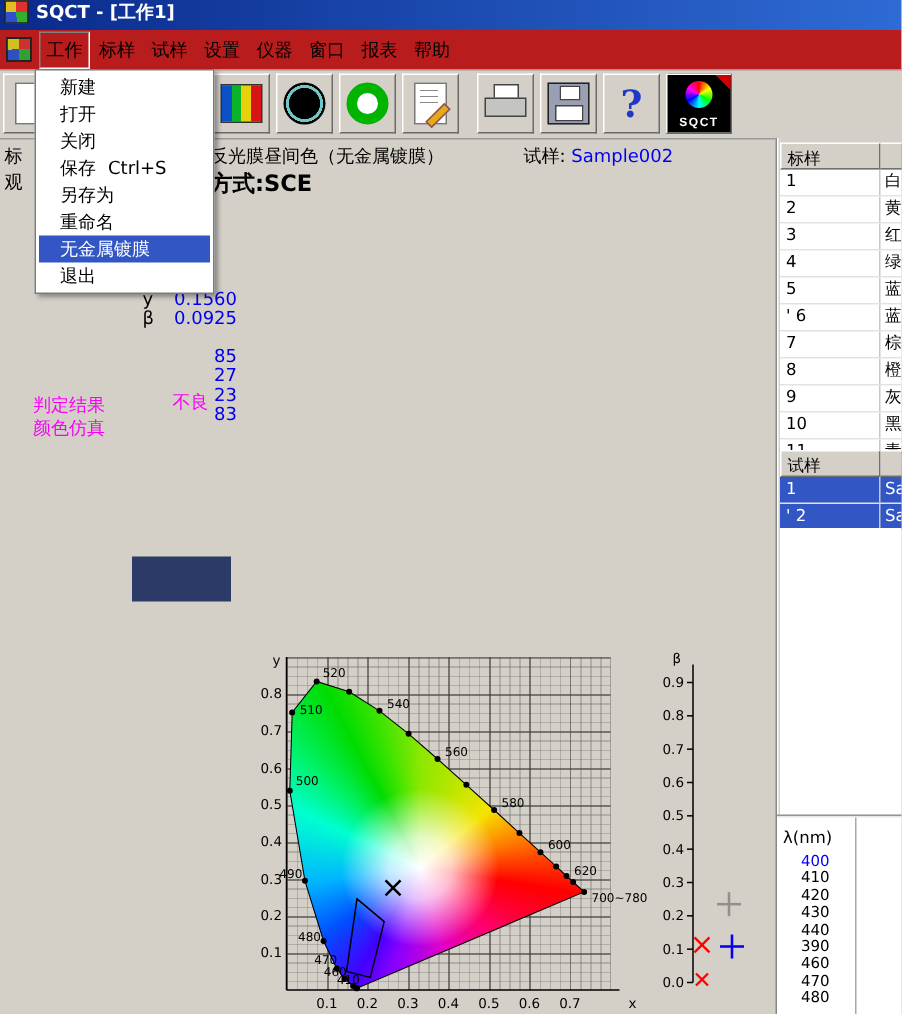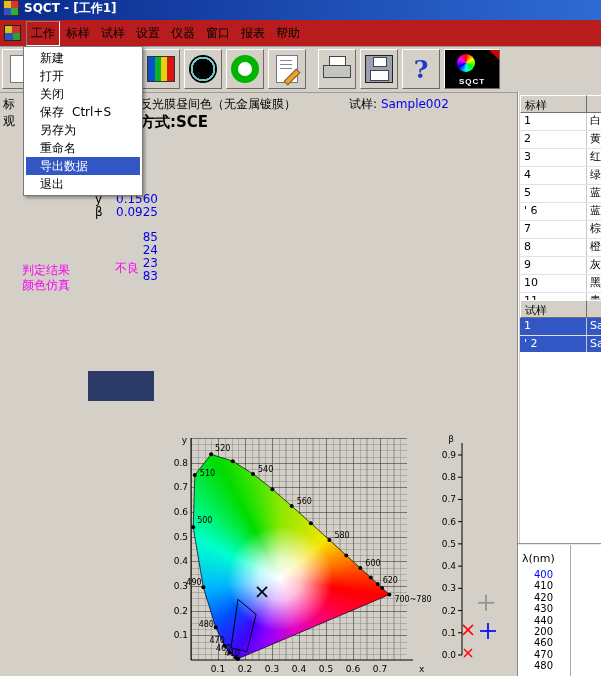--- a/index.html
+++ b/index.html
@@ -40,21 +40,21 @@
     background:#e8a81e;border:1px solid #855;transform:rotate(-45deg);}
   .ic-printer{width:30px;height:26px;position:relative;}
   .ic-printer::before{content:"";position:absolute;left:7px;top:0;width:15px;height:9px;
     background:#fff;border:1px solid #444;}
   .ic-printer::after{content:"";position:absolute;left:1px;top:9px;width:26px;height:11px;
     background:#c4c4c0;border:1px solid #444;}
   .ic-disk{width:26px;height:26px;background:#9aa0b4;border:1px solid #222;position:relative;}
   .ic-disk::before{content:"";position:absolute;left:7px;top:1px;width:12px;height:8px;background:#fff;border:1px solid #444;}
   .ic-disk::after{content:"";position:absolute;left:4px;bottom:1px;width:17px;height:9px;background:#fff;border:1px solid #444;}
   .ic-help{font-size:25px;font-weight:bold;color:#2038c8;font-family:"DejaVu Serif",serif;}
-  .tbtn.logo{width:56px;background:#000;}
+  .tbtn.logo{width:44px;background:#000;}
   .ic-logo{position:relative;width:100%;height:100%;display:block;}
   .logo-art{position:absolute;left:12px;top:4px;width:18px;height:18px;border-radius:50%;
     background:conic-gradient(#f00,#ff0,#0f0,#0ff,#00f,#f0f,#f00);}
   .ic-logo b{position:absolute;left:0;right:0;bottom:2px;text-align:center;color:#fff;
     font-size:8px;font-weight:bold;letter-spacing:1px;font-style:normal;}
   .ic-logo::after{content:"";position:absolute;right:0;top:0;
     border:5px solid transparent;border-top-color:#d00000;border-right-color:#d00000;}
   
   .dropdown{position:absolute;left:23px;top:46px;width:114px;background:#fff;
     border:1px solid #7a7a7a;padding:2px;z-index:60;box-shadow:2px 2px 3px rgba(0,0,0,.35);}
@@ -170,21 +170,21 @@
   <span class="abs" style="left:140px;top:4px">反光膜昼间色（无金属镀膜）</span>
   <span class="abs" style="left:349px;top:4px">
     <span>试样:</span>
     <span class="blue">Sample002</span>
   </span>
   <span class="abs" style="left:3px;top:21px">观</span>
   <span class="abs mode" style="left:140px;top:21px">方式:SCE</span>
 
   <div class="val-col" id="val-col">
       <div>85</div>
-      <div>24</div>
+      <div>27</div>
       <div>23</div>
       <div>83</div>
     </div>
   <span class="lab" style="top:100px">y</span>
   <div class="num-row" style="top:100px">0.1560</div>
   <span class="lab" style="top:113px">β</span>
   <div class="num-row" style="top:113px">0.0925</div>
 
   <span class="abs magenta" style="left:22px;top:170px">判定结果</span>
   <span class="abs magenta" style="left:115px;top:168px">不良</span>
@@ -361,31 +361,31 @@
   <div class="white-fill"></div>
   <div class="lam-sect">
     <div class="lam-col">
       <div class="lam-head">λ(nm)</div>
       <div id="lam-body">
           <div class="lrow hl">400</div>
           <div class="lrow">410</div>
           <div class="lrow">420</div>
           <div class="lrow">430</div>
           <div class="lrow">440</div>
-          <div class="lrow">200</div>
+          <div class="lrow">390</div>
           <div class="lrow">460</div>
           <div class="lrow">470</div>
           <div class="lrow">480</div>
         </div>
     </div>
   </div>
 </div>
 
 <div class="dropdown" id="dropdown">
     <div class="dd-item"><span>新建</span></div>
     <div class="dd-item"><span>打开</span></div>
     <div class="dd-item"><span>关闭</span></div>
     <div class="dd-item"><span>保存</span><span class="sc">Ctrl+S</span></div>
     <div class="dd-item"><span>另存为</span></div>
     <div class="dd-item"><span>重命名</span></div>
-    <div class="dd-item selected"><span>导出数据</span></div>
+    <div class="dd-item selected"><span>无金属镀膜</span></div>
     <div class="dd-item"><span>退出</span></div>
   </div>
 
 </body></html>

